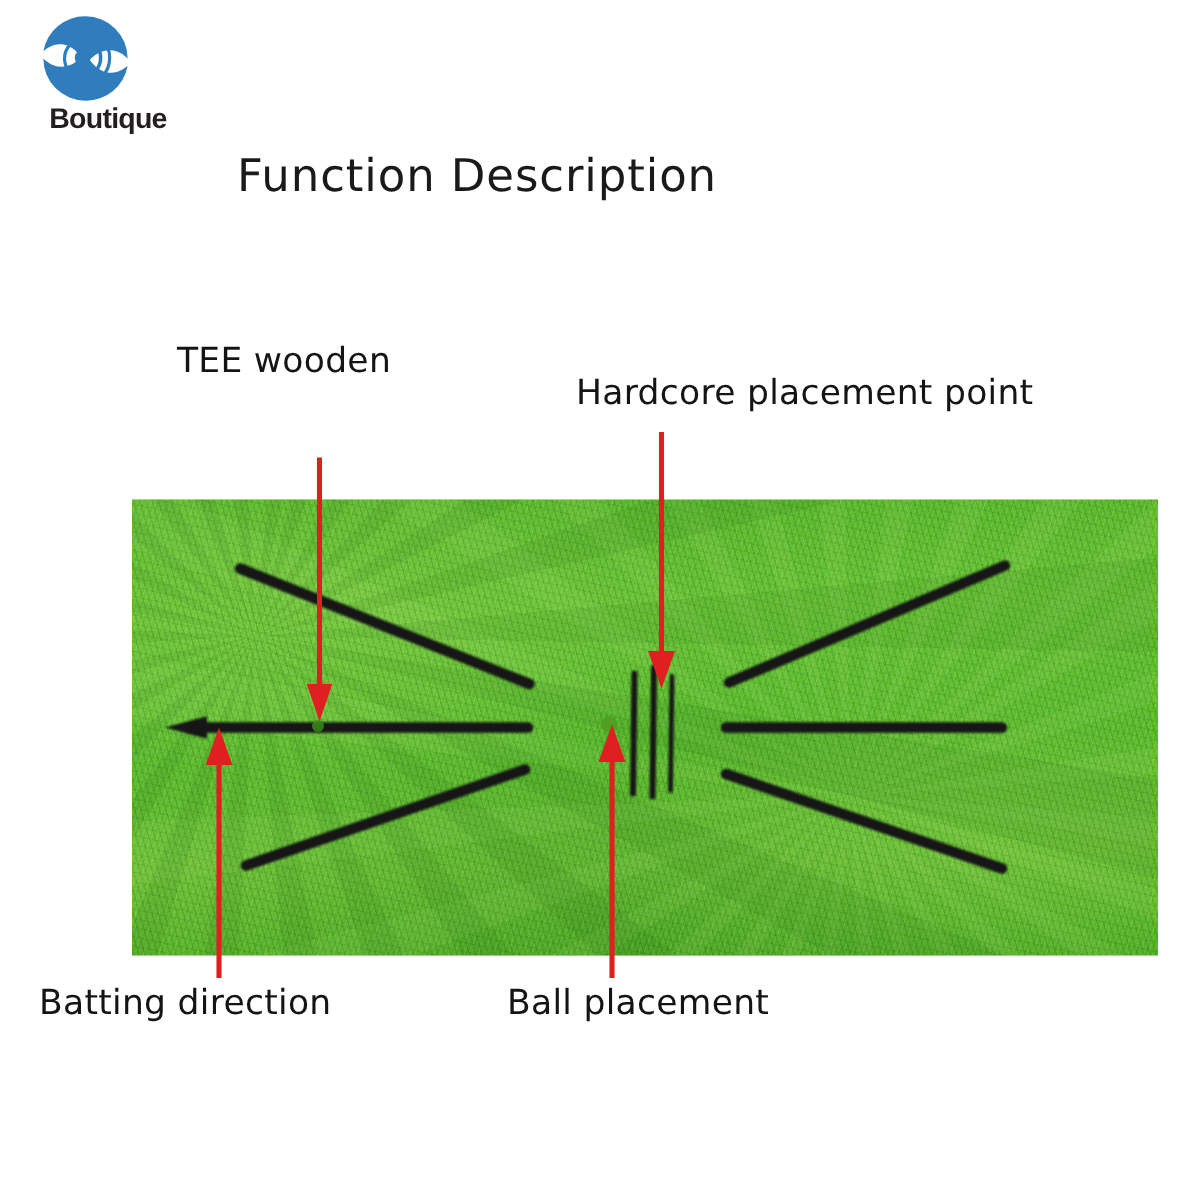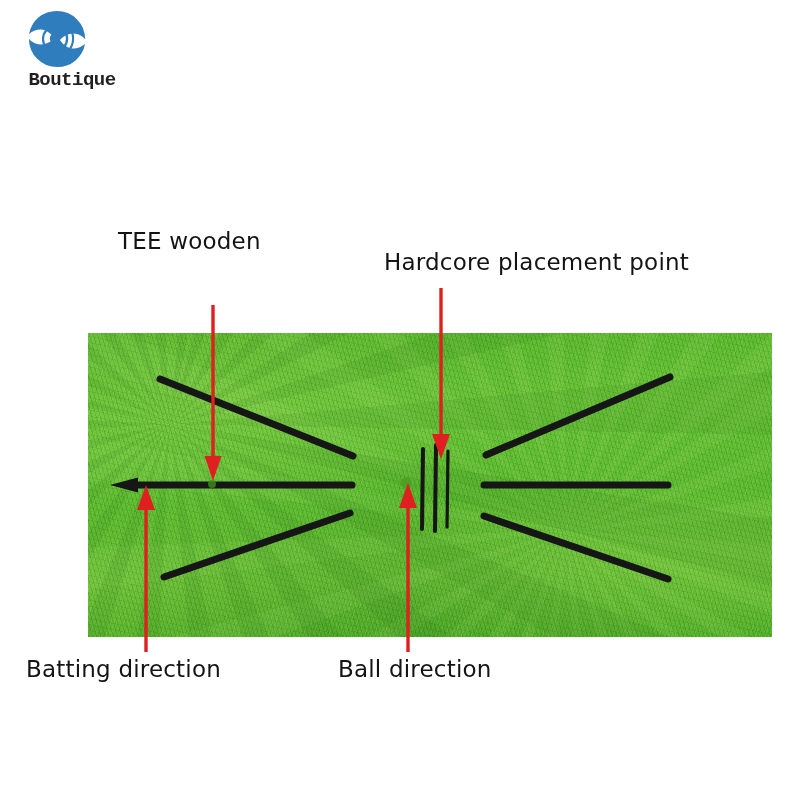--- a/index.html
+++ b/index.html
@@ -30,21 +30,21 @@
     top: 2px;
     width: 62px;
     height: 62px;
   }
   #brand-name {
     position: absolute;
     left: 0px;
     top: 62px;
     width: 120px;
     text-align: center;
-    font-family: Liberation Mono, monospace;
+    font-family: Liberation Sans, sans-serif;
     font-weight: bold;
     font-size: 19px;
     letter-spacing: -0.5px;
     color: #231f20;
     line-height: 24px;
   }
 
   
   #headline {
     position: absolute;
@@ -137,27 +137,28 @@
         <circle cx="30" cy="31.5" r="5.4" fill="#2f7dbd"></circle>
 
         <path d="M39 22.5 A13.5 13.5 0 0 1 39 40.5" fill="none" stroke="#2f7dbd" stroke-width="2.4" stroke-linecap="round"></path>
         <path d="M43.5 18.5 A19 19 0 0 1 43.5 44.5" fill="none" stroke="#2f7dbd" stroke-width="2.2" stroke-linecap="round"></path>
         <path d="M21 41 A13.5 13.5 0 0 1 21 23" fill="none" stroke="#2f7dbd" stroke-width="2.2" stroke-linecap="round"></path>
       </svg>
     </div>
     <div id="brand-name">Boutique</div>
   </div>
 
+  <div id="headline">Function Description</div>
 
   <div id="label-tee" class="label">
     <div>TEE wooden</div>
   </div>
   <div id="label-batting" class="label">Batting direction</div>
   <div id="label-hardcore" class="label">Hardcore placement point</div>
-  <div id="label-ball" class="label">Ball direction</div>
+  <div id="label-ball" class="label">Ball placement</div>
 
   <div id="mat">
     <div id="mat-grain"></div>
     <div id="mat-grain2"></div>
 
     <svg id="mat-svg" viewBox="0 0 684 304" preserveAspectRatio="none" aria-hidden="true">
       <defs>
         <filter id="soften" x="-20%" y="-20%" width="140%" height="140%">
           <feGaussianBlur stdDeviation="0.7"></feGaussianBlur>
         </filter>

